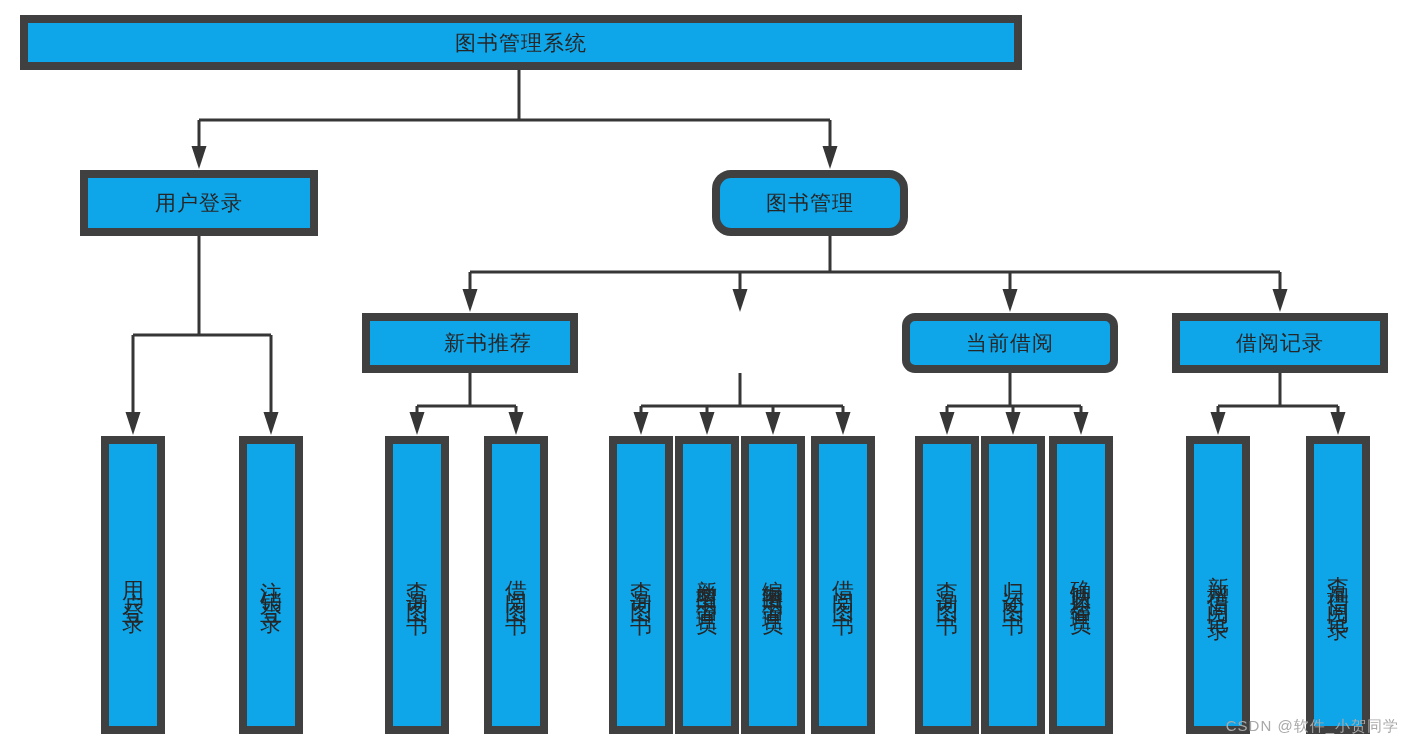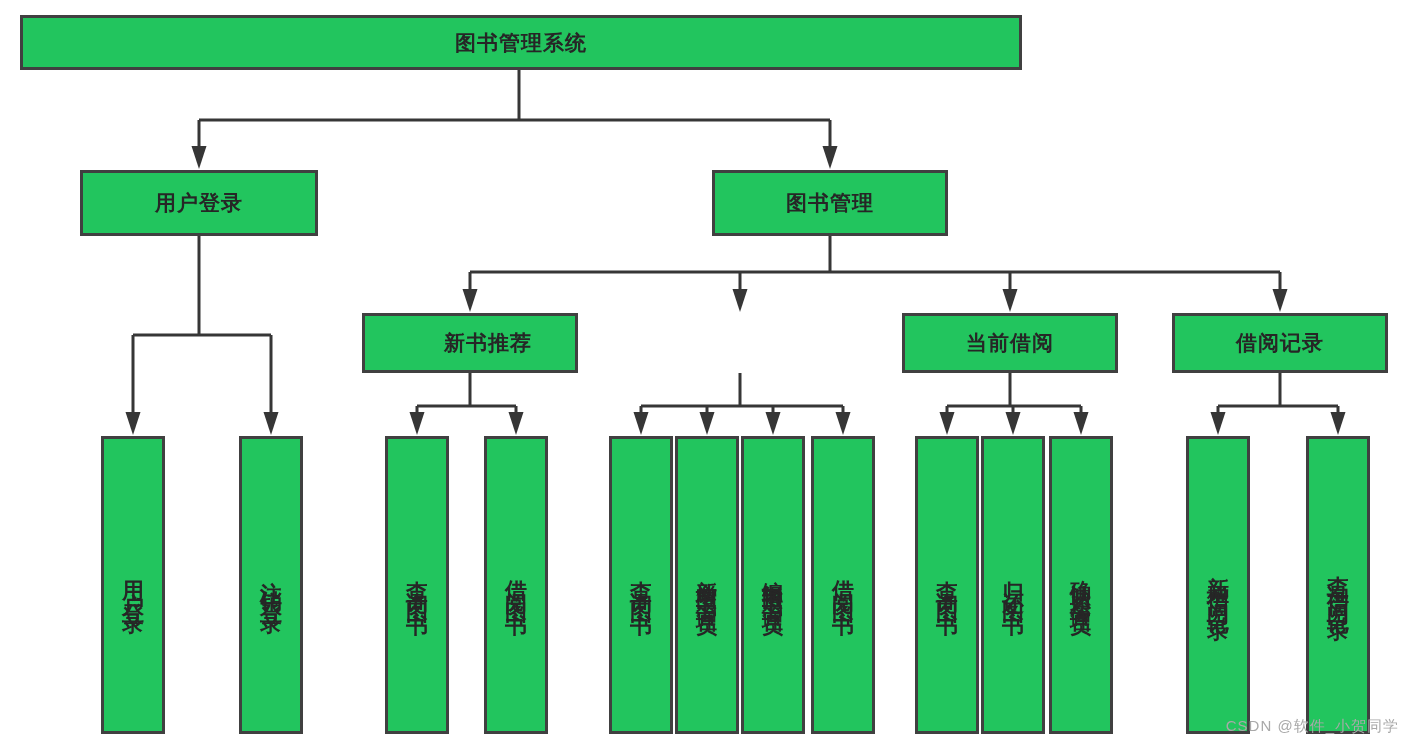--- a/index.html
+++ b/index.html
@@ -6,28 +6,27 @@
   .canvas{
     position:relative;
     width:1405px;height:747px;
     background:#ffffff;
     font-family:"Liberation Sans", sans-serif;
     overflow:hidden;
   }
   .connector-layer{position:absolute;left:0;top:0;z-index:1;}
   .node{
     position:absolute;
-    background:#22c55e;
-    border:3px solid #404040;
+    background:#0ea5e9;
+    border:8px solid #404040;
     box-sizing:border-box;
     display:flex;
     align-items:center;
     justify-content:center;
     z-index:2;
-    font-weight:bold;
   }
   .h-label{
     font-size:21px;
     color:#262626;
     letter-spacing:1px;
     white-space:nowrap;
   }
   .v-label{
     writing-mode:vertical-rl;
     text-orientation:mixed;
@@ -103,28 +102,28 @@
     </g>
   </svg>
 
   <div class="node" style="left:20px;top:15px;width:1002px;height:55px;">
     <span class="h-label">图书管理系统</span>
   </div>
 
   <div class="node" style="left:80px;top:170px;width:238px;height:66px;">
     <span class="h-label">用户登录</span>
   </div>
-  <div class="node" style="left:712px;top:170px;width:236px;height:66px;">
+  <div class="node" style="left:712px;top:170px;width:196px;height:66px;border-radius:19px;">
     <span class="h-label">图书管理</span>
   </div>
 
   <div class="node" style="left:362px;top:313px;width:216px;height:60px;padding-left:36px;">
     <span class="h-label">新书推荐</span>
   </div>
-  <div class="node" style="left:902px;top:313px;width:216px;height:60px;">
+  <div class="node" style="left:902px;top:313px;width:216px;height:60px;border-radius:13px;">
     <span class="h-label">当前借阅</span>
   </div>
   <div class="node" style="left:1172px;top:313px;width:216px;height:60px;">
     <span class="h-label">借阅记录</span>
   </div>
 
   <div class="node" style="left:101px;top:436px;width:64px;height:298px;">
     <span class="v-label">用户登录</span>
   </div>
   <div class="node" style="left:239px;top:436px;width:64px;height:298px;">

